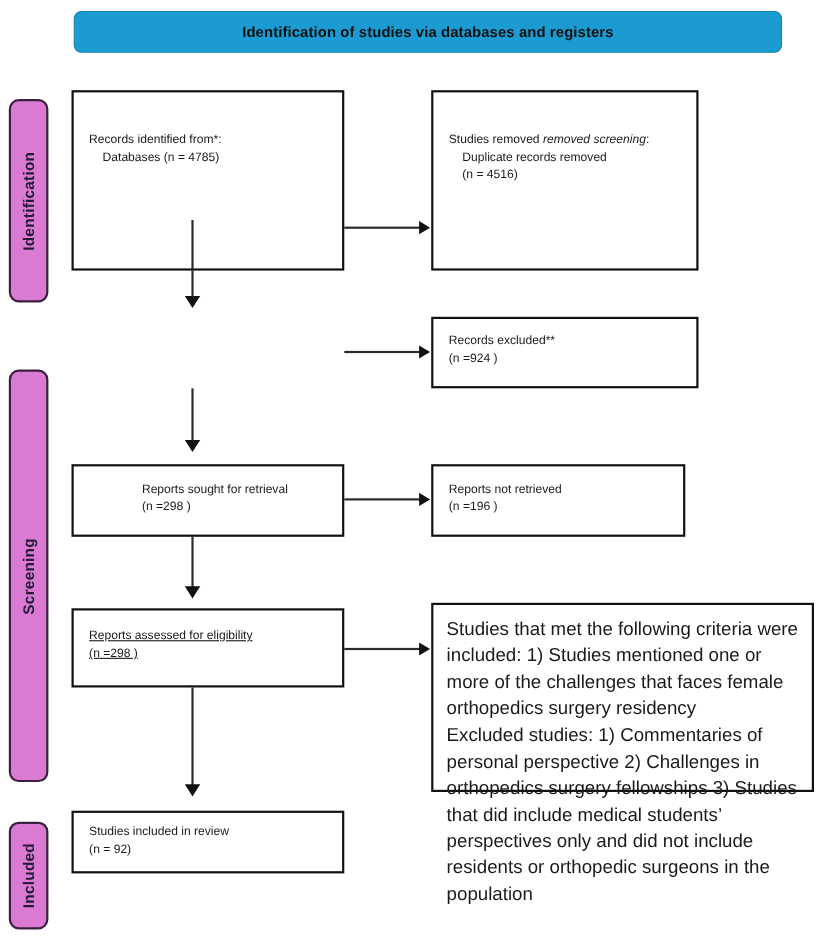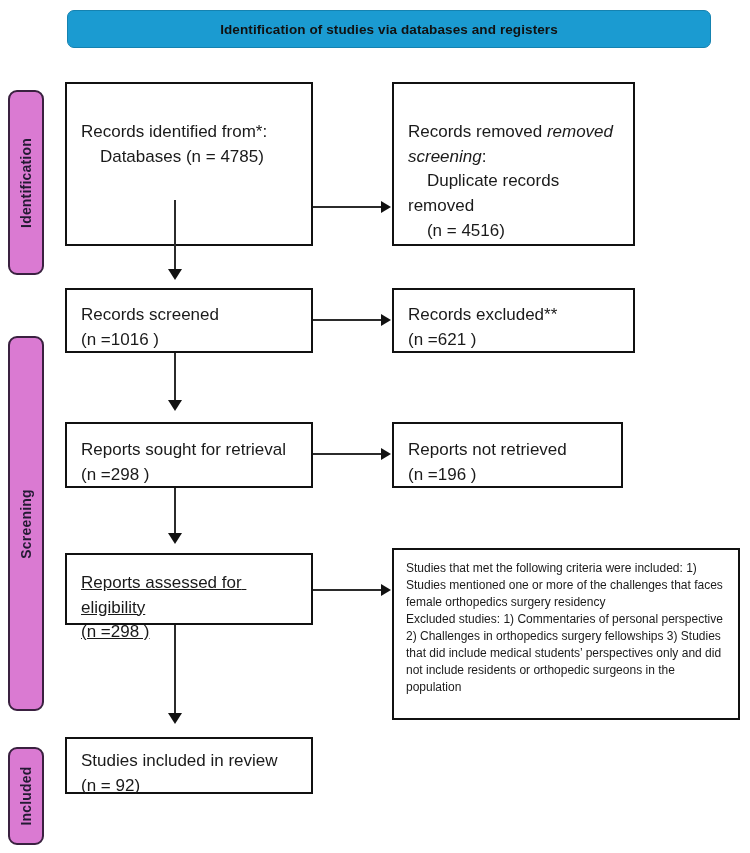--- a/index.html
+++ b/index.html
@@ -71,21 +71,21 @@
     position: absolute;
     background: #ffffff;
     border: 2px solid #111111;
     box-sizing: border-box;
     padding: 0;
   }
   .box-text {
     position: absolute;
     left: 14px;
     right: 10px;
-    font-size: 17px;
+    font-size: 11px;
     line-height: 1.45;
     color: #1a1a1a;
     white-space: pre-wrap;
   }
   .box-text em { font-style: italic; }
 
   
   #box-records-identified { left: 65px;  top: 82px;  width: 248px; height: 164px; }
   #box-records-identified .box-text { top: 36px; }
 
@@ -94,31 +94,31 @@
 
   
   #box-records-screened   { left: 65px;  top: 288px; width: 248px; height: 65px; }
   #box-records-screened .box-text { top: 13px; }
 
   #box-records-excluded   { left: 392px; top: 288px; width: 243px; height: 65px; }
   #box-records-excluded .box-text { top: 13px; }
 
   
   #box-reports-sought     { left: 65px;  top: 422px; width: 248px; height: 66px; }
-  #box-reports-sought .box-text { top: 14px; }
+  #box-reports-sought .box-text { top: 14px; margin-left: 48px; }
 
   #box-reports-not-retrieved { left: 392px; top: 422px; width: 231px; height: 66px; }
   #box-reports-not-retrieved .box-text { top: 14px; }
 
   
   #box-reports-assessed   { left: 65px;  top: 553px; width: 248px; height: 72px; }
   #box-reports-assessed .box-text { top: 16px; text-decoration: underline; }
 
   #box-criteria           { left: 392px; top: 548px; width: 348px; height: 172px; }
-  #box-criteria .box-text { top: 10px; left: 12px; right: 8px; font-size: 12px; line-height: 1.42; }
+  #box-criteria .box-text { top: 10px; left: 12px; right: 8px; font-size: 17px; line-height: 1.42; }
 
   
   #box-studies-included   { left: 65px;  top: 737px; width: 248px; height: 57px; padding-left: 20px; }
   #box-studies-included .box-text { top: 10px; }
 
   
   .hline {
     position: absolute;
     height: 2px;
     background: #2b2b2b;
@@ -187,33 +187,29 @@
   <div class="stage" id="stage-included">
     <span class="stage-text">Included</span>
   </div>
 
   <div class="box" id="box-records-identified">
     <div class="box-text">Records identified from*:
     Databases (n = 4785)</div>
   </div>
 
   <div class="box" id="box-records-removed">
-    <div class="box-text"><span>Records removed </span><em>removed screening</em><span>:
+    <div class="box-text"><span>Studies removed </span><em>removed screening</em><span>:
     Duplicate records removed
     (n = 4516)</span></div>
   </div>
 
-  <div class="box" id="box-records-screened">
-    <div class="box-text">Records screened
-(n =1016 )</div>
-  </div>
 
   <div class="box" id="box-records-excluded">
     <div class="box-text">Records excluded**
-(n =621 )</div>
+(n =924 )</div>
   </div>
 
   <div class="box" id="box-reports-sought">
     <div class="box-text">Reports sought for retrieval
 (n =298 )</div>
   </div>
 
   <div class="box" id="box-reports-not-retrieved">
     <div class="box-text">Reports not retrieved
 (n =196 )</div>

